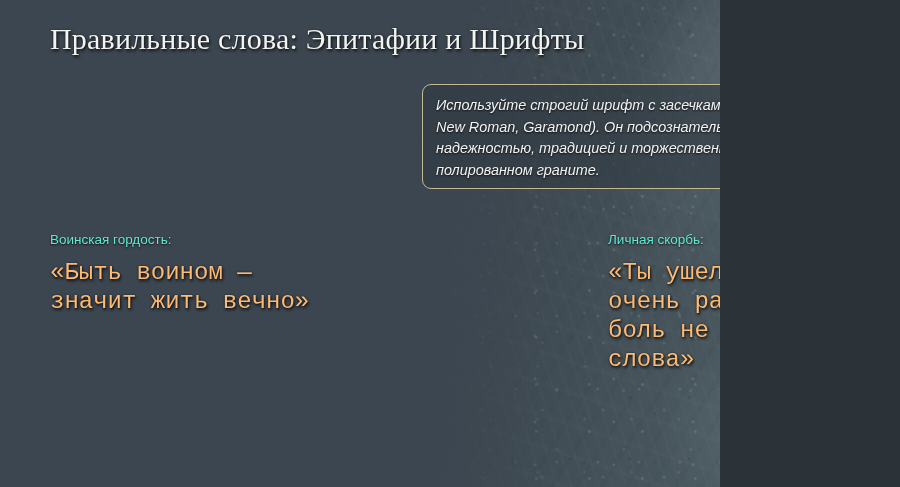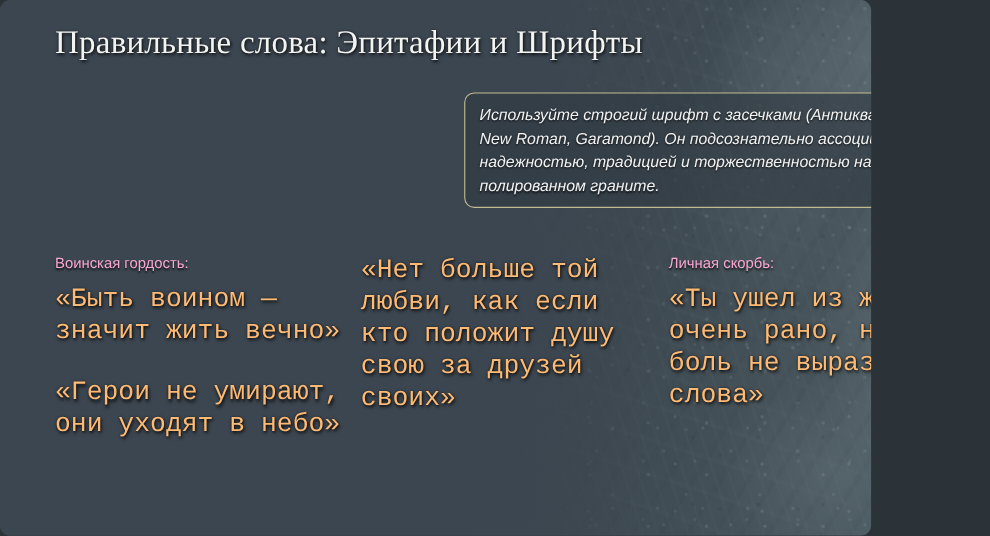--- a/index.html
+++ b/index.html
@@ -9,25 +9,24 @@
   }
   body {
     width: 900px;
     height: 487px;
     overflow: hidden;
     font-family: "Liberation Sans", sans-serif;
   }
 
   #slide {
     position: relative;
-    width: 792px;
+    width: 720px;
     height: 487px;
     overflow: hidden;
     background: #3e4852;
-    border-radius: 10px;
   }
 
   
   .bg-stone {
     position: absolute;
     inset: 0;
     background:
       radial-gradient(ellipse 260px 170px at 830px 60px, rgba(150,165,170,0.30), rgba(150,165,170,0) 70%),
       radial-gradient(ellipse 200px 240px at 880px 300px, rgba(170,185,188,0.26), rgba(170,185,188,0) 72%),
       radial-gradient(ellipse 150px 130px at 760px 430px, rgba(130,148,152,0.22), rgba(130,148,152,0) 70%),
@@ -110,21 +109,21 @@
     position: absolute;
     top: 232px;
   }
   #col0 { left: 50px;  width: 262px; }
   #col1 { left: 328px; width: 262px; }
   #col2 { left: 608px; width: 268px; }
 
   .col-label {
     font-family: "Liberation Sans", sans-serif;
     font-size: 13.5px;
-    color: #f9a8d4;
+    color: #5eead4;
     text-shadow: 0 1px 2px rgba(0,0,0,.85);
     margin-bottom: 11px;
   }
   .quote {
     font-family: Liberation Mono, monospace;
     font-size: 24px;
     line-height: 29px;
     color: #fdba74;
     text-shadow: 1px 2px 3px rgba(0,0,0,.8), 0 0 2px rgba(0,0,0,.55);
   }
@@ -143,25 +142,23 @@
 
   <div id="title">Правильные слова: Эпитафии и Шрифты</div>
 
   <div id="callout">
     <div id="callout-text">Используйте строгий шрифт с засечками (Антиква, Times New Roman, Garamond). Он подсознательно ассоциируется с надежностью, традицией и торжественностью на полированном граните.</div>
   </div>
 
   <div class="col" id="col0">
     <div class="col-label">Воинская гордость:</div>
     <div class="quote">«Быть воином — значит жить вечно»</div>
-    <div class="quote">«Герои не умирают, они уходят в небо»</div>
   </div>
 
   <div class="col" id="col1">
-    <div class="quote">«Нет больше той любви, как если кто положит душу свою за друзей своих»</div>
   </div>
 
   <div class="col" id="col2">
     <div class="col-label">Личная скорбь:</div>
     <div class="quote">«Ты ушел из жизни очень рано, нашу боль не выразят слова»</div>
   </div>
 
 </div>
 
 </body></html>

